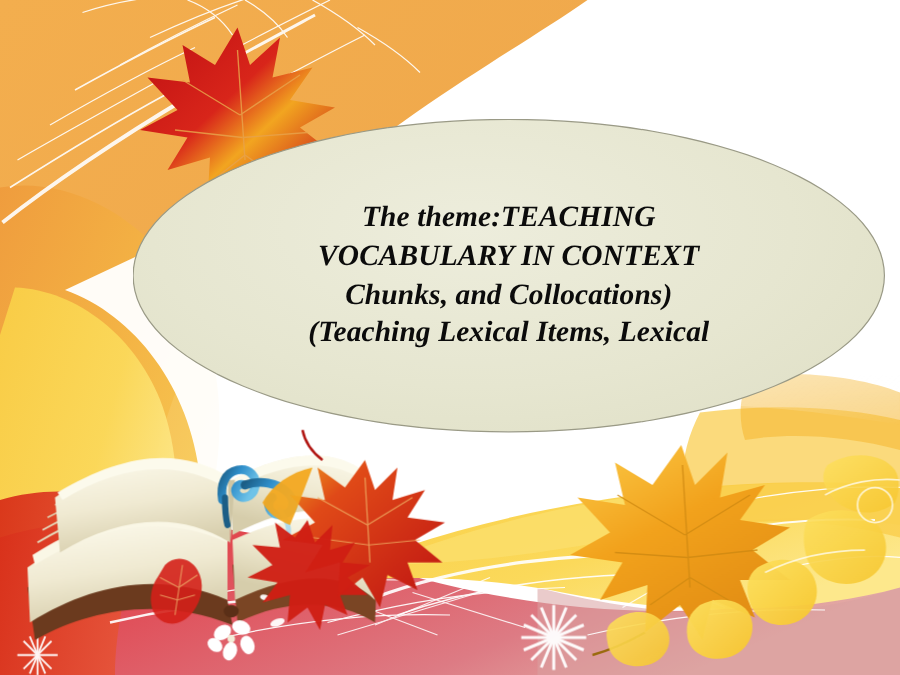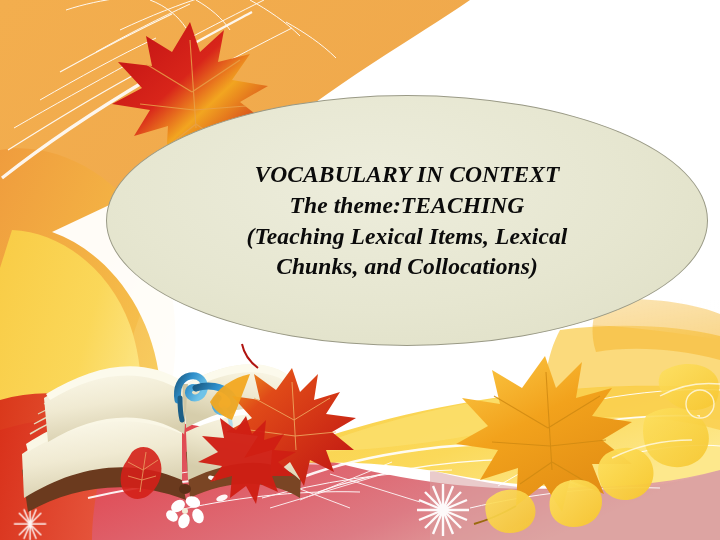--- a/index.html
+++ b/index.html
@@ -367,20 +367,20 @@
       <path d="M660,396 C678,386 700,382 720,384"></path>
       <path d="M612,458 C636,446 664,440 692,440"></path>
       <circle cx="700" cy="404" r="14"></circle>
     </g>
 
     <path d="M430,330 C520,318 620,322 720,340 L720,300 L430,296 Z" fill="url(#gGlow)" opacity="0.6"></path>
   </svg>
 
   <div id="title-ellipse">
     <div id="title-text">
+      <span class="ln">The theme:TEACHING</span>
       <span class="ln">VOCABULARY IN CONTEXT</span>
-      <span class="ln">The theme:TEACHING</span>
+      <span class="ln">Chunks, and Collocations)</span>
       <span class="ln">(Teaching Lexical Items, Lexical</span>
-      <span class="ln">Chunks, and Collocations)</span>
     </div>
   </div>
 
 </div>
 
 </body></html>

